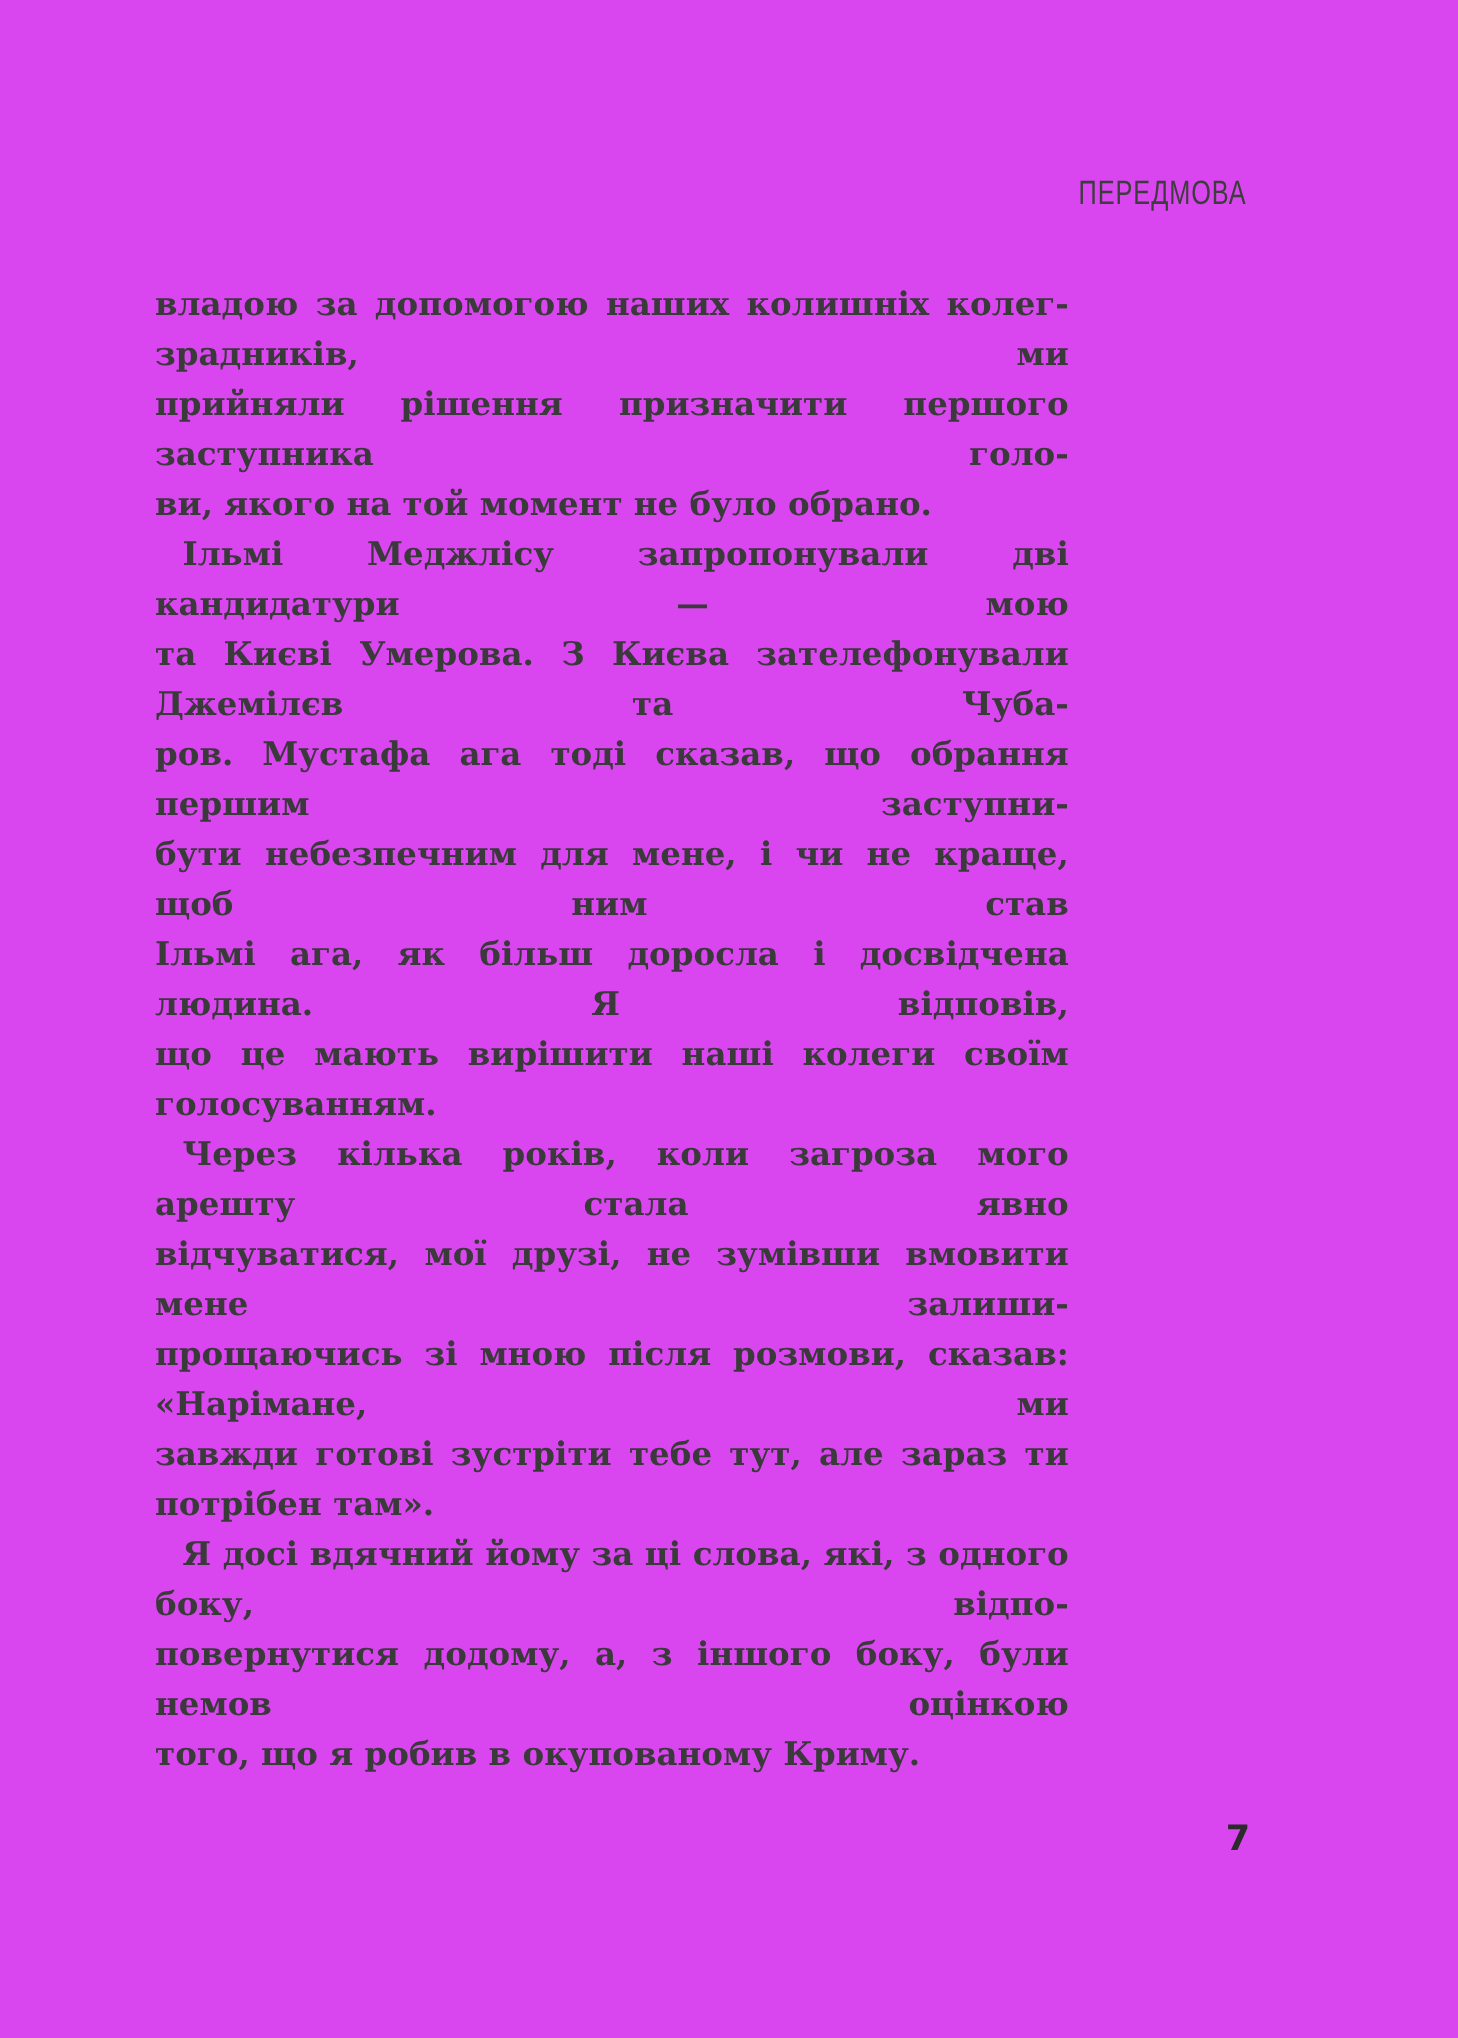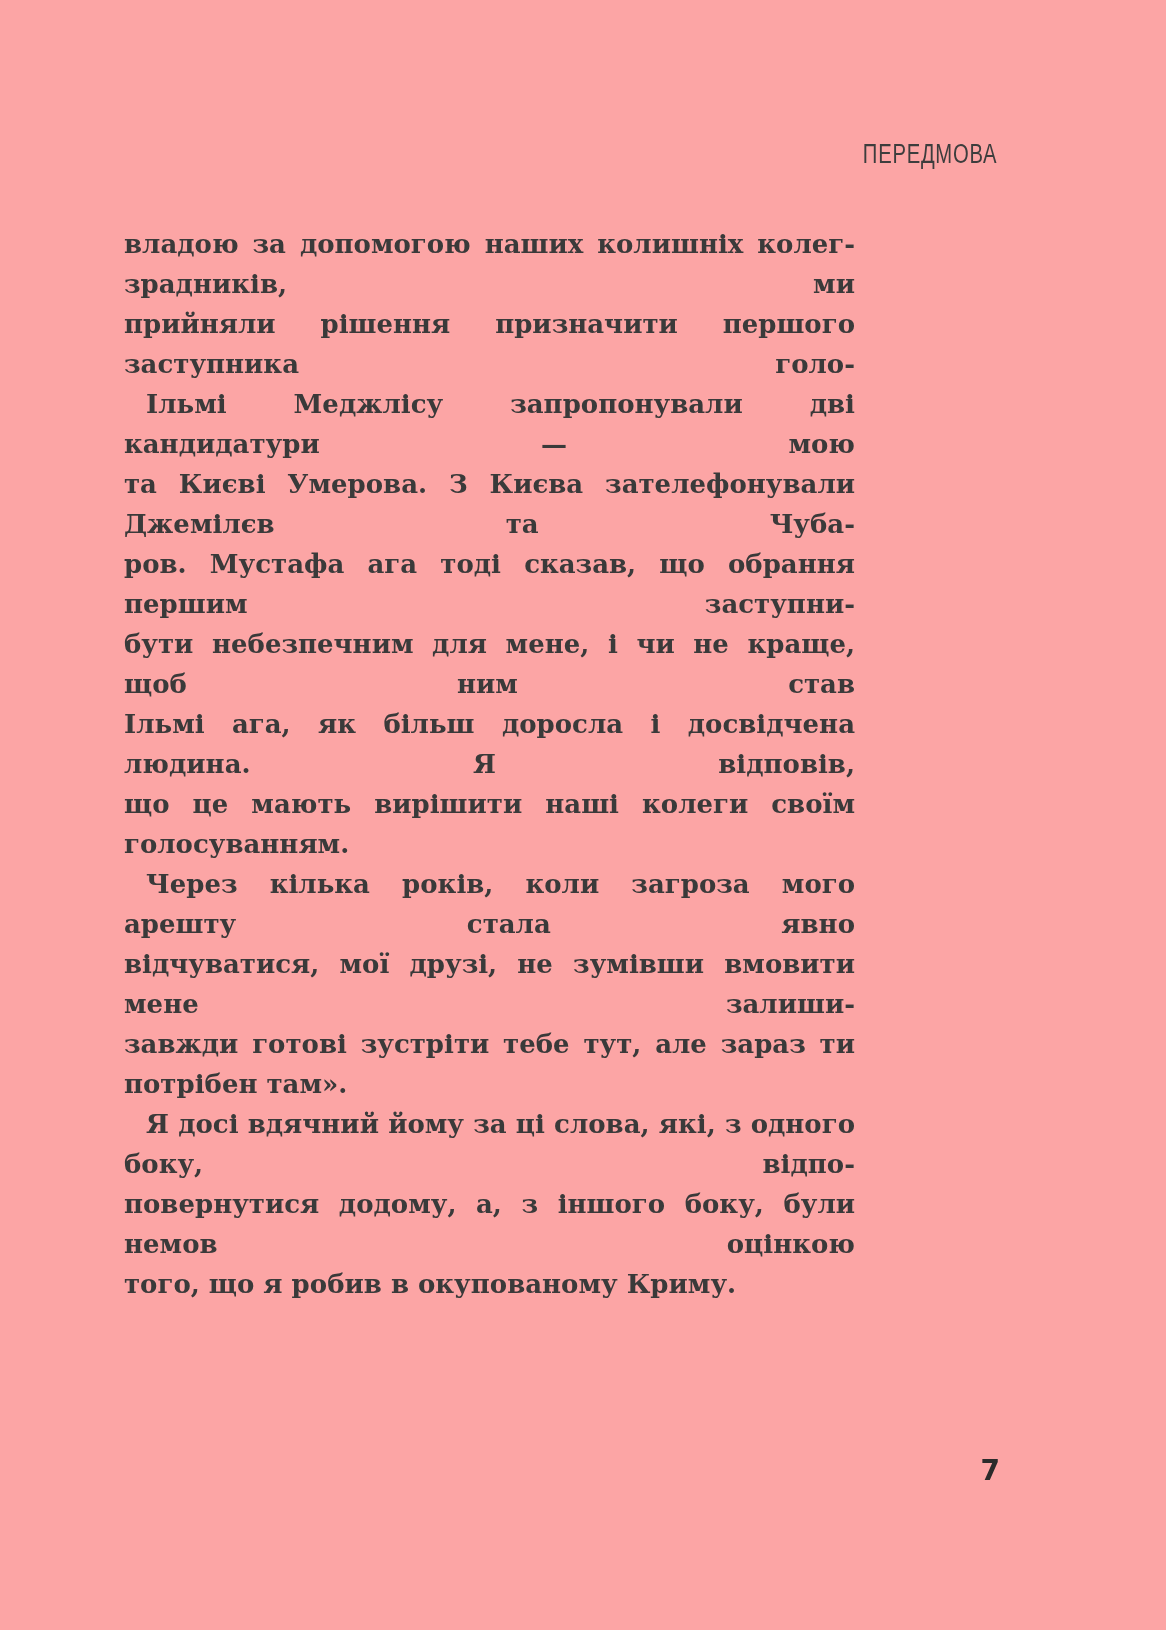--- a/index.html
+++ b/index.html
@@ -4,21 +4,21 @@
 <style>
   html, body {
     margin: 0;
     padding: 0;
     background: #ffffff;
   }
   .page {
     position: relative;
     width: 1166px;
     height: 1630px;
-    background: #fca5a5;
+    background: #d946ef;
     overflow: hidden;
     font-family: "DejaVu Serif", serif;
   }
   .running-head {
     position: absolute;
     top: 141px;
     right: 169px;
     font-family: "Liberation Sans", sans-serif;
     font-size: 27px;
     line-height: 27px;
@@ -63,28 +63,30 @@
 </style>
 </head>
 <body>
 
 <div class="page">
   <div class="running-head">ПЕРЕДМОВА</div>
 
   <div class="body-text" id="body-text">
       <div class="line">владою за допомогою наших колишніх колег-зрадників, ми</div>
       <div class="line">прийняли рішення призначити першого заступника голо-</div>
+      <div class="line endpara">ви, якого на той момент не було обрано.</div>
       <div class="line indent">Ільмі Меджлісу запропонували дві кандидатури — мою</div>
       <div class="line">та Києві Умерова. З Києва зателефонували Джемілєв та Чуба-</div>
       <div class="line">ров. Мустафа ага тоді сказав, що обрання першим заступни-</div>
       <div class="line">бути небезпечним для мене, і чи не краще, щоб ним став</div>
       <div class="line">Ільмі ага, як більш доросла і досвідчена людина. Я відповів,</div>
       <div class="line endpara">що це мають вирішити наші колеги своїм голосуванням.</div>
       <div class="line indent">Через кілька років, коли загроза мого арешту стала явно</div>
       <div class="line">відчуватися, мої друзі, не зумівши вмовити мене залиши-</div>
+      <div class="line">прощаючись зі мною після розмови, сказав: «Нарімане, ми</div>
       <div class="line endpara">завжди готові зустріти тебе тут, але зараз ти потрібен там».</div>
       <div class="line indent">Я досі вдячний йому за ці слова, які, з одного боку, відпо-</div>
       <div class="line">повернутися додому, а, з іншого боку, були немов оцінкою</div>
       <div class="line endpara">того, що я робив в окупованому Криму.</div>
     </div>
 
   <div class="page-number">7</div>
 </div>
 
 </body></html>

